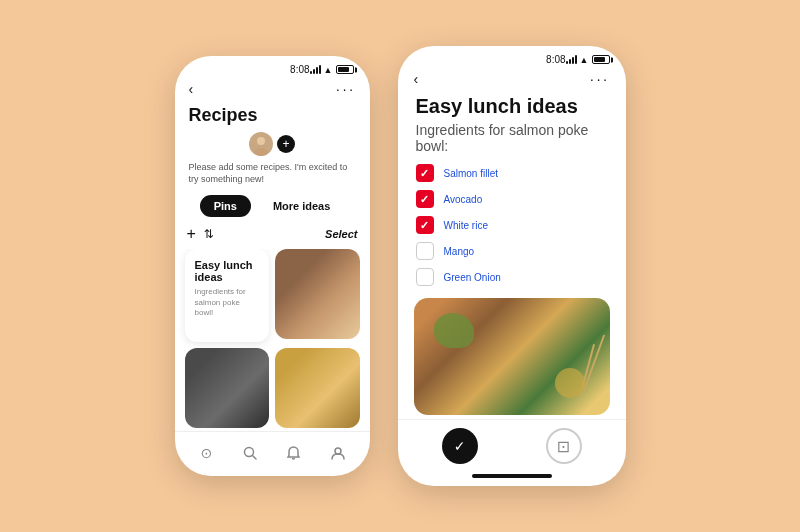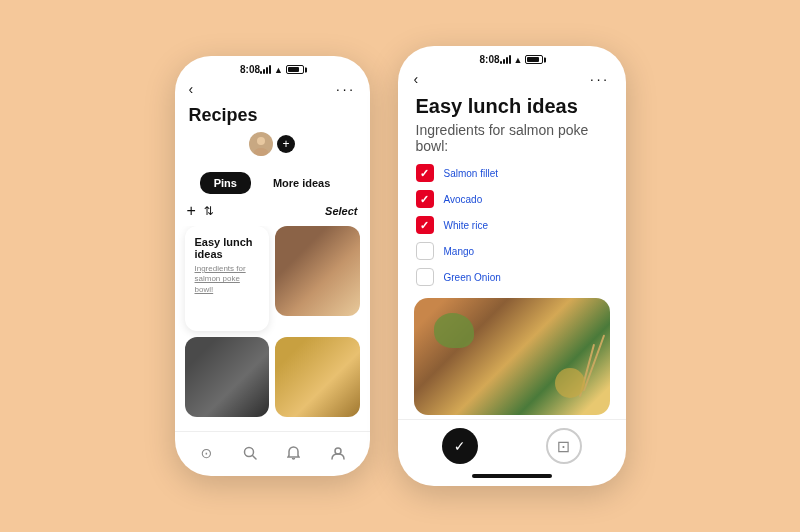--- a/index.html
+++ b/index.html
@@ -32,25 +32,25 @@
       flex-direction: column;
     }
     .phone.right {
       width: 228px;
       height: 440px;
     }
 
     
     .status-bar {
       display: flex;
-      justify-content: center;
+      justify-content: flex-end;
       align-items: center;
       padding: 8px 16px 4px;
       font-size: 10px;
-      font-weight: 700;
+      font-weight: 400;
       color: #111;
       flex-shrink: 0;
     }
     .status-icons {
       display: flex;
       align-items: center;
       gap: 3px;
     }
     .signal-bars {
       display: flex;
@@ -171,21 +171,20 @@
       padding: 5px 14px;
       border-radius: 20px;
       font-size: 11px;
       font-weight: 600;
       cursor: pointer;
       border: none;
     }
     .tab-btn.active {
       background: #111;
       color: #fff;
-      border-radius: 10px;
     }
     .tab-btn.inactive {
       background: transparent;
       color: #111;
     }
 
     .toolbar-row {
       display: flex;
       justify-content: space-between;
       align-items: center;
@@ -240,21 +239,20 @@
     .pin-card.white-card h3 {
       font-size: 11px;
       font-weight: 700;
       color: #111;
       margin-bottom: 4px;
     }
     .pin-card.white-card p {
       font-size: 8px;
       color: #888;
       line-height: 1.3;
-      text-decoration: underline;
     }
 
     
     .food-img-1 {
       background: linear-gradient(135deg, #8b6347 30%, #c4956a 60%, #e8c99a 100%);
       height: 90px;
       border-radius: 12px;
     }
     .food-img-3 {
       background: linear-gradient(135deg, #4a4a4a 20%, #6b6b6b 60%, #2d2d2d 100%);
@@ -464,20 +462,21 @@
       <h1>Recipes</h1>
       <div class="avatar-row">
         <div class="avatar-circle">
           <svg width="24" height="24" viewBox="0 0 24 24">
             <circle cx="12" cy="9" r="4" fill="#e8c8a0"></circle>
             <ellipse cx="12" cy="20" rx="7" ry="4" fill="#c8a078"></ellipse>
           </svg>
         </div>
         <div class="avatar-add">+</div>
       </div>
+      <p>Please add some recipes. I'm excited to try something new!</p>
     </div>
 
     <div class="tabs-row">
       <button class="tab-btn active">Pins</button>
       <button class="tab-btn inactive">More ideas</button>
     </div>
 
     <div class="toolbar-row">
       <div class="toolbar-left">
         <span class="plus-btn">+</span>

